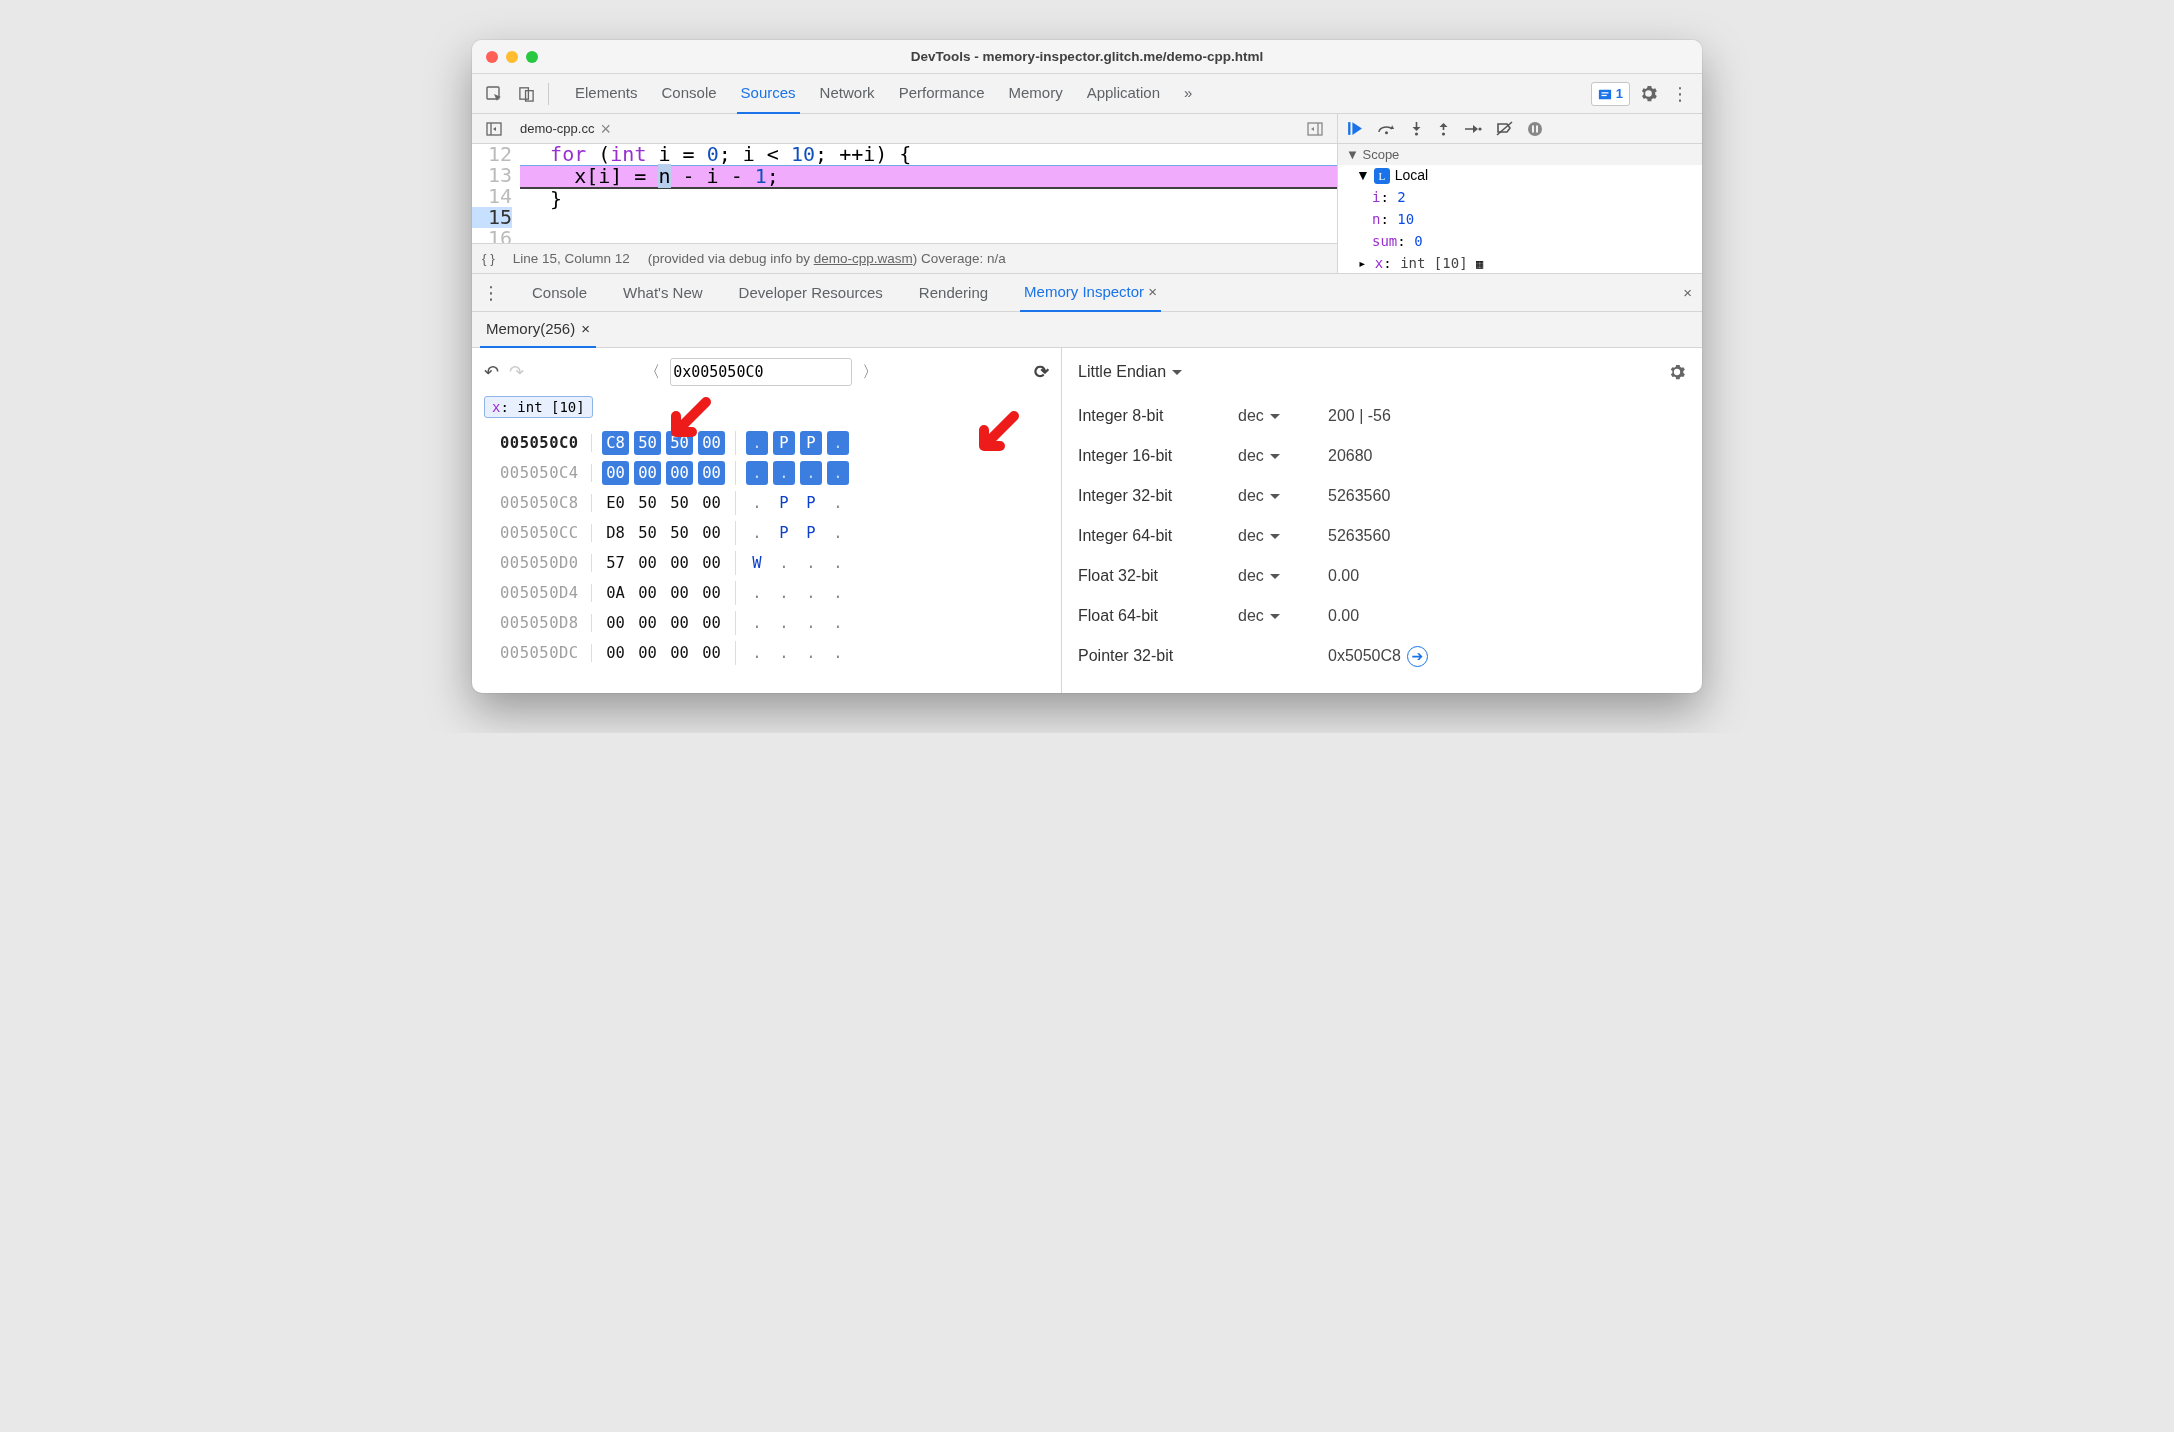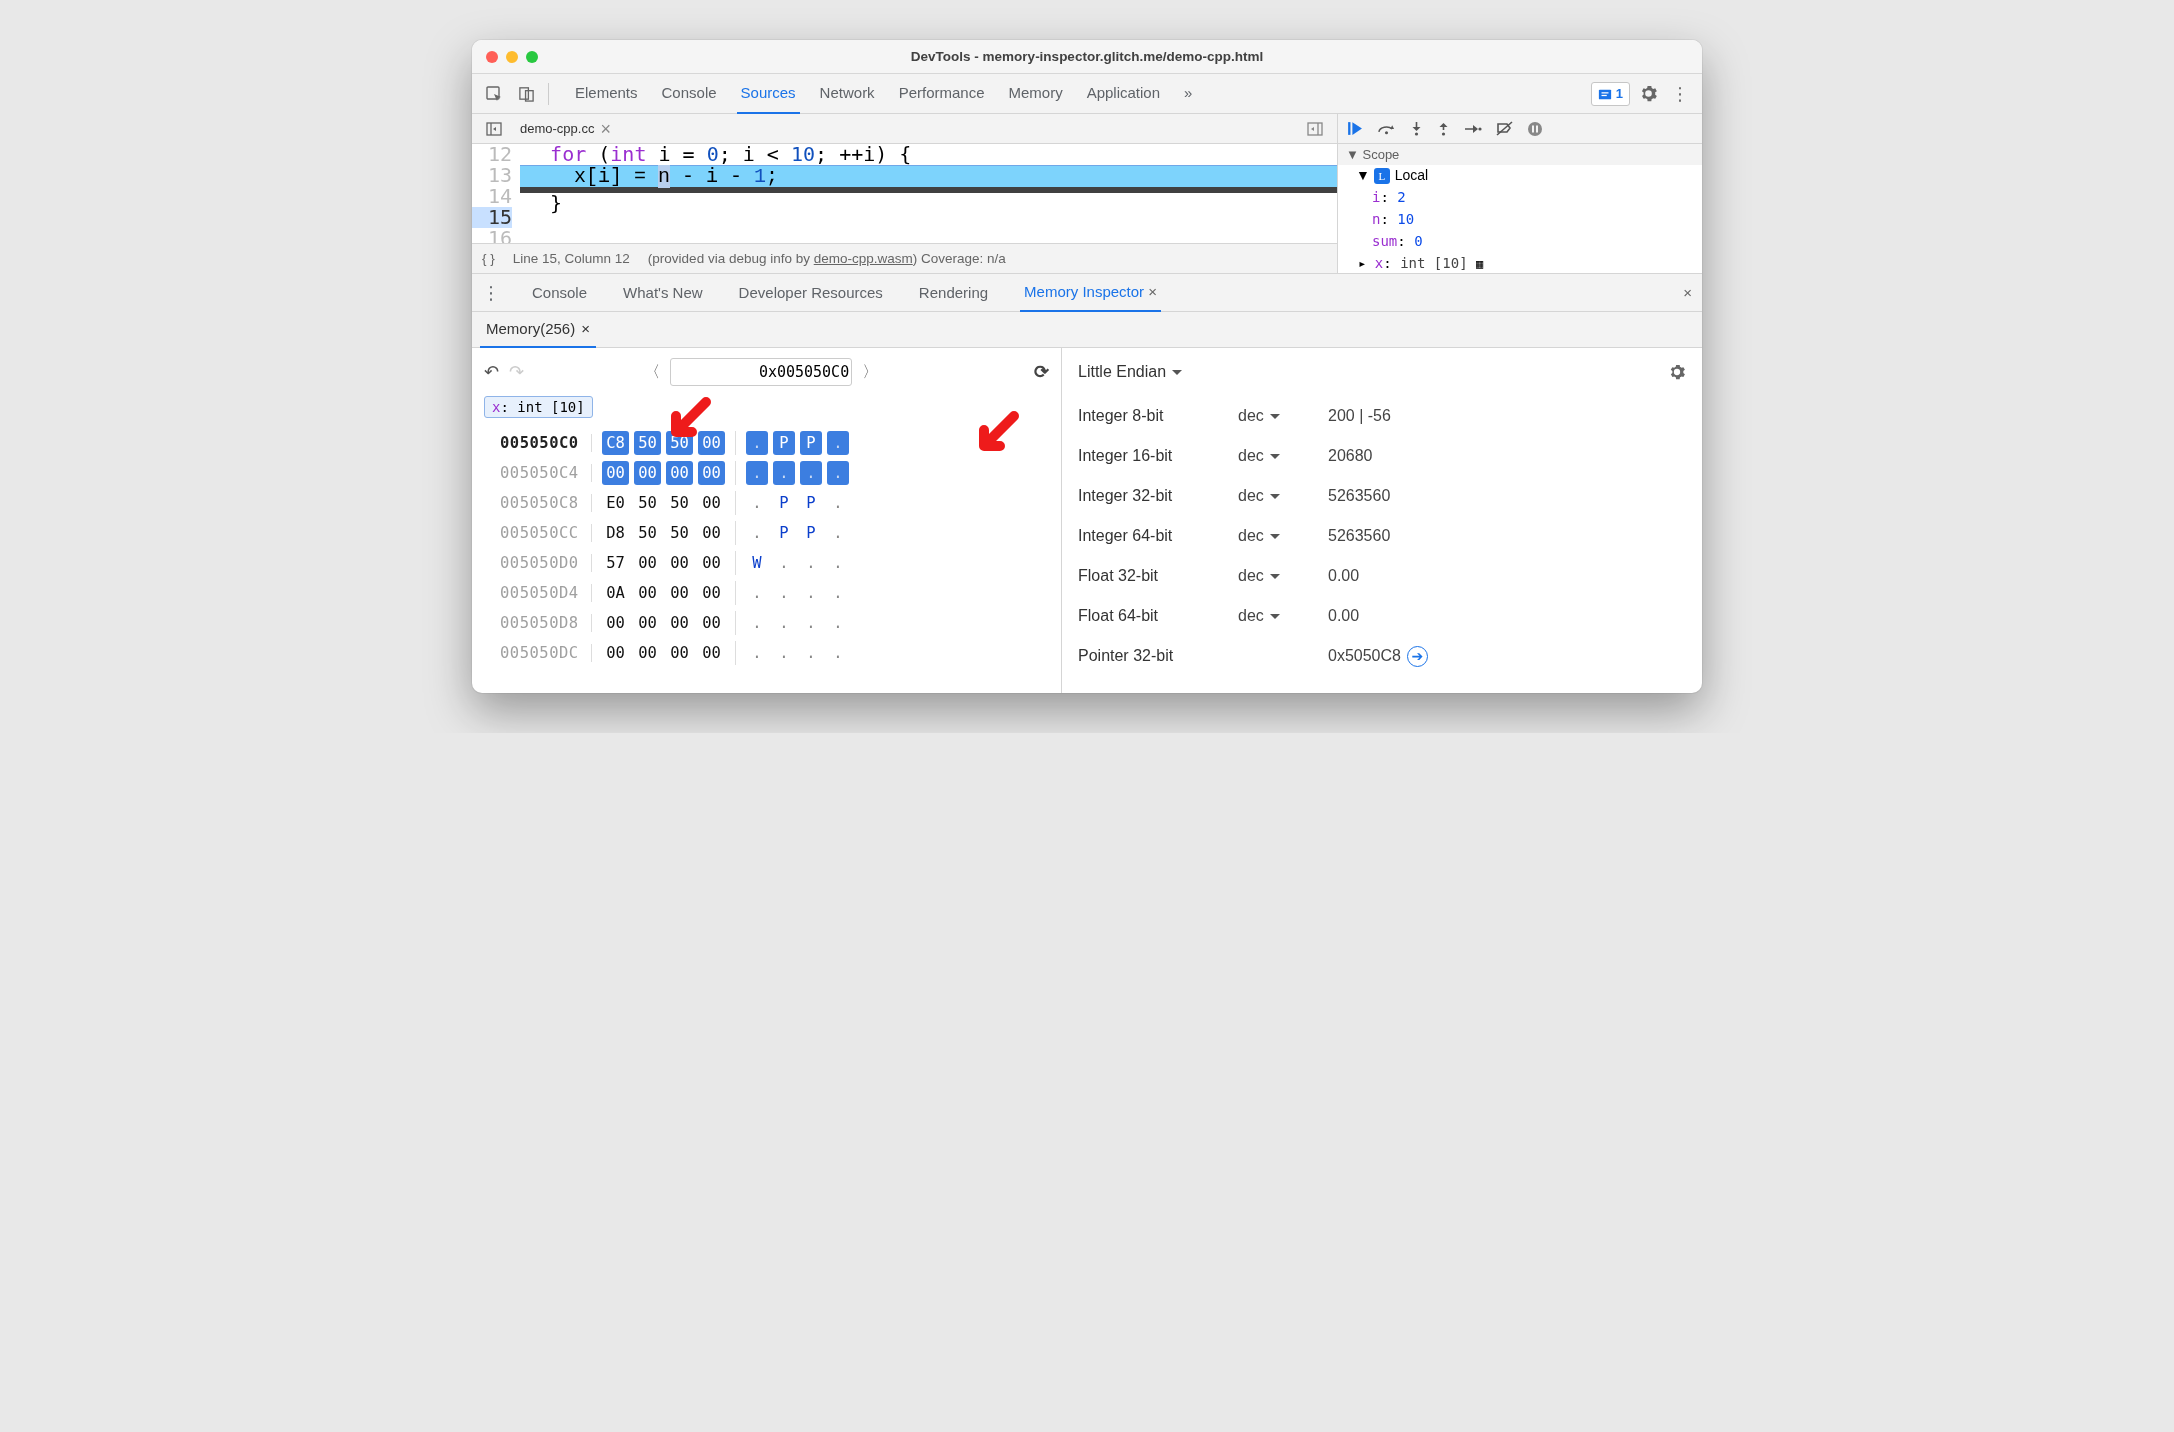--- a/index.html
+++ b/index.html
@@ -20,21 +20,21 @@
   .badge { display: flex; align-items: center; gap: 4px; background: #fff; border: 1px solid #c6c6c6; border-radius: 3px; height: 24px; padding: 0 6px; color: #1a73e8; font-size: 13px; font-weight: 600; }
 
   .midrow { display: flex; height: 160px; border-bottom: 1px solid #d5d5d5; }
   .editorcol { flex: 1; display: flex; flex-direction: column; border-right: 1px solid #d5d5d5; min-width: 0; }
   .filetab { height: 30px; border-bottom: 1px solid #d5d5d5; display: flex; align-items: center; padding: 0 8px; gap: 6px; font-size: 13px; background: #f3f3f3; }
   .filetabname { color: #333; }
   .codearea { flex: 1; overflow: hidden; display: flex; font-family: ui-monospace, SFMono-Regular, Menlo, monospace; font-size: 20px; line-height: 21px; }
   .gutter { width: 48px; background: #fff; color: #bbb; text-align: right; padding-right: 8px; }
   .gutter .cur { background: #c8e0ff; color: #333; }
   .codelines div { white-space: pre; padding-left: 6px; }
-  .codelines .cur { background: #7dd3fc; border-top: 1px solid #6fa7e8; border-bottom: 6px solid #404040; font-family: Liberation Mono, monospace; }
+  .codelines .cur { background: #f0abfc; border-top: 1px solid #6fa7e8; border-bottom: 2px solid #404040; }
   .kw { color: #9a2fd0; }
   .cm { color: #0a7e13; }
   .num { color: #1050bd; }
   .statusline { height: 30px; border-top: 1px solid #d5d5d5; display: flex; align-items: center; padding: 0 10px; font-size: 13.5px; color: #666; gap: 18px; background: #f3f3f3; }
   .statusline a { color: #666; text-decoration: underline; }
 
   .scopecol { width: 364px; display: flex; flex-direction: column; }
   .dbgtoolbar { height: 30px; border-bottom: 1px solid #d5d5d5; display: flex; align-items: center; padding: 0 8px; gap: 14px; color: #555; background: #f3f3f3; }
   .dbgtoolbar .resume { color: #1a73e8; }
   .scopebody { flex: 1; font-size: 14px; overflow: hidden; }
@@ -47,21 +47,21 @@
   .drawer-tabs { height: 38px; border-bottom: 1px solid #d5d5d5; display: flex; align-items: center; padding: 0 10px; gap: 28px; font-size: 15.5px; color: #5f6368; background: #f3f3f3; }
   .drawer-tabs .tab { line-height: 36px; }
   .drawer-tabs .close { font-size: 15px; color: #666; }
 
   .subtab { height: 36px; border-bottom: 1px solid #d5d5d5; display: flex; align-items: center; padding: 0 8px; font-size: 15px; background: #f3f3f3; }
   .subtab .item { display: inline-flex; align-items: center; gap: 6px; padding: 0 6px; line-height: 34px; border-bottom: 2.5px solid #1a73e8; color: #333; }
 
   .inspector { display: flex; height: 345px; }
   .hexcol { width: 590px; border-right: 1px solid #d5d5d5; display: flex; flex-direction: column; position: relative; }
   .hextoolbar { height: 48px; display: flex; align-items: center; padding: 0 12px; gap: 10px; }
-  .addrinput { width: 182px; height: 28px; font-family: ui-monospace, Menlo, monospace; font-size: 15px; text-align: right; border: 1px solid #ccc; border-radius: 3px; }
+  .addrinput { width: 182px; height: 28px; font-family: ui-monospace, Menlo, monospace; font-size: 15px; text-align: left; border: 1px solid #ccc; border-radius: 3px; }
   .chiprow { padding: 0 12px 6px; }
   .chip { display: inline-block; border: 1px solid #8fb4e8; background: #e7f0fc; border-radius: 3px; padding: 2px 7px; font-family: ui-monospace, Menlo, monospace; font-size: 14px; }
   .chip .varname { color: #9a2fd0; }
 
   .hexgrid { padding: 4px 0 0 28px; font-family: ui-monospace, Menlo, monospace; font-size: 15.5px; }
   .hexrow { display: flex; align-items: center; height: 30px; gap: 0; }
   .addrcell { width: 92px; color: #a0a0a0; font-weight: 400; border-right: 1px solid #ddd; padding-right: 10px; letter-spacing: 0.5px; }
   .addrcell.bold { color: #222; font-weight: 700; }
   .bytegroup { display: flex; gap: 5px; padding: 0 10px; }
   .byte { width: 27px; height: 24px; display: inline-flex; align-items: center; justify-content: center; border-radius: 3px; color: #111; }

